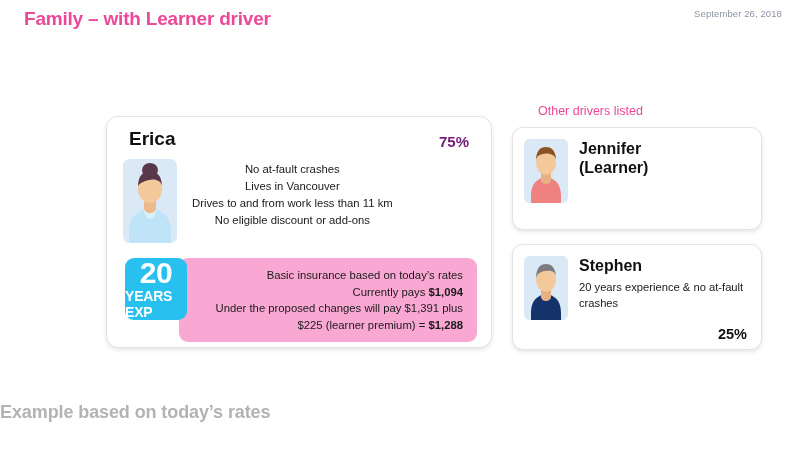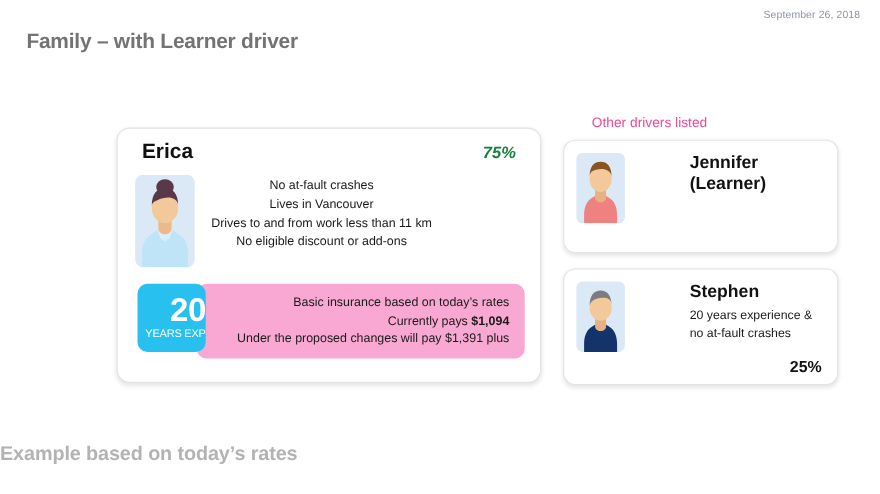--- a/index.html
+++ b/index.html
@@ -20,25 +20,25 @@
   .slide-date {
     position: absolute;
     top: 8px;
     right: 18px;
     font-size: 9.5px;
     color: #8d94a6;
     letter-spacing: 0.1px;
   }
   .slide-title {
     position: absolute;
-    top: 28px;
+    top: 8px;
     left: 24px;
     font-size: 19px;
     font-weight: bold;
-    color: #737373;
+    color: #ec4899;
     letter-spacing: -0.2px;
   }
 
   
   .main-card {
     position: absolute;
     left: 106px;
     top: 116px;
     width: 386px;
     height: 232px;
@@ -47,33 +47,32 @@
     border-radius: 12px;
     box-sizing: border-box;
     box-shadow: 0 2px 4px rgba(0,0,0,0.10);
   }
   .main-card-header {
     position: absolute;
     left: 22px;
     right: 22px;
     top: 11px;
     display: flex;
-    align-items: center;
+    align-items: flex-end;
     justify-content: space-between;
   }
   .main-name {
     font-size: 19px;
     font-weight: bold;
     color: #111111;
   }
   .main-pct {
     font-size: 15px;
     font-weight: bold;
-    color: #15803d;
-    font-style: italic;
+    color: #701a75;
   }
 
   .main-body {
     position: absolute;
     left: 16px;
     top: 42px;
     display: flex;
     align-items: flex-start;
   }
   .avatar-lg {
@@ -106,34 +105,34 @@
     align-items: stretch;
   }
   .exp-badge {
     width: 62px;
     height: 62px;
     background: #27c0ef;
     border-radius: 9px;
     flex: 0 0 auto;
     display: flex;
     flex-direction: column;
-    align-items: flex-end;
+    align-items: center;
     justify-content: center;
     color: #ffffff;
     z-index: 2;
   }
   .exp-num {
     font-size: 30px;
     font-weight: bold;
     line-height: 28px;
     letter-spacing: -0.5px;
   }
   .exp-label {
-    font-size: 10px;
-    font-weight: normal;
+    font-size: 14px;
+    font-weight: bold;
     letter-spacing: -0.2px;
     margin-top: 1px;
   }
   .rate-box {
     flex: 1 1 auto;
     margin-left: -8px;
     background: #f9a8d4;
     border-radius: 9px;
     padding: 9px 14px 9px 22px;
     text-align: right;
@@ -165,21 +164,20 @@
     box-sizing: border-box;
     box-shadow: 0 2px 4px rgba(0,0,0,0.10);
   }
   #card-jennifer { top: 127px; height: 103px; }
   #card-stephen  { top: 244px; height: 106px; }
 
   .side-inner {
     display: flex;
     align-items: flex-start;
     padding: 11px 14px 0 11px;
-    gap: 48px;
   }
   .avatar-sm {
     width: 44px;
     height: 64px;
     border-radius: 6px;
     overflow: hidden;
     flex: 0 0 auto;
     background: #dbe9f6;
   }
   .side-text {
@@ -266,20 +264,23 @@
     <div class="rate-box">
       <div>
         <span>Basic insurance based on today’s rates</span><b></b>
       </div>
       <div>
         <span>Currently pays </span><b>$1,094</b>
       </div>
       <div>
         <span>Under the proposed changes will pay $1,391 plus</span><b></b>
       </div>
+      <div>
+        <span>$225 (learner premium) = </span><b>$1,288</b>
+      </div>
     </div>
   </div>
 </div>
 
 <div class="others-label">Other drivers listed</div>
 
 <div class="side-card" id="card-jennifer">
   <div class="side-inner">
     <div class="avatar-sm">
       <svg viewBox="0 0 44 64" width="44" height="64" aria-hidden="true">

